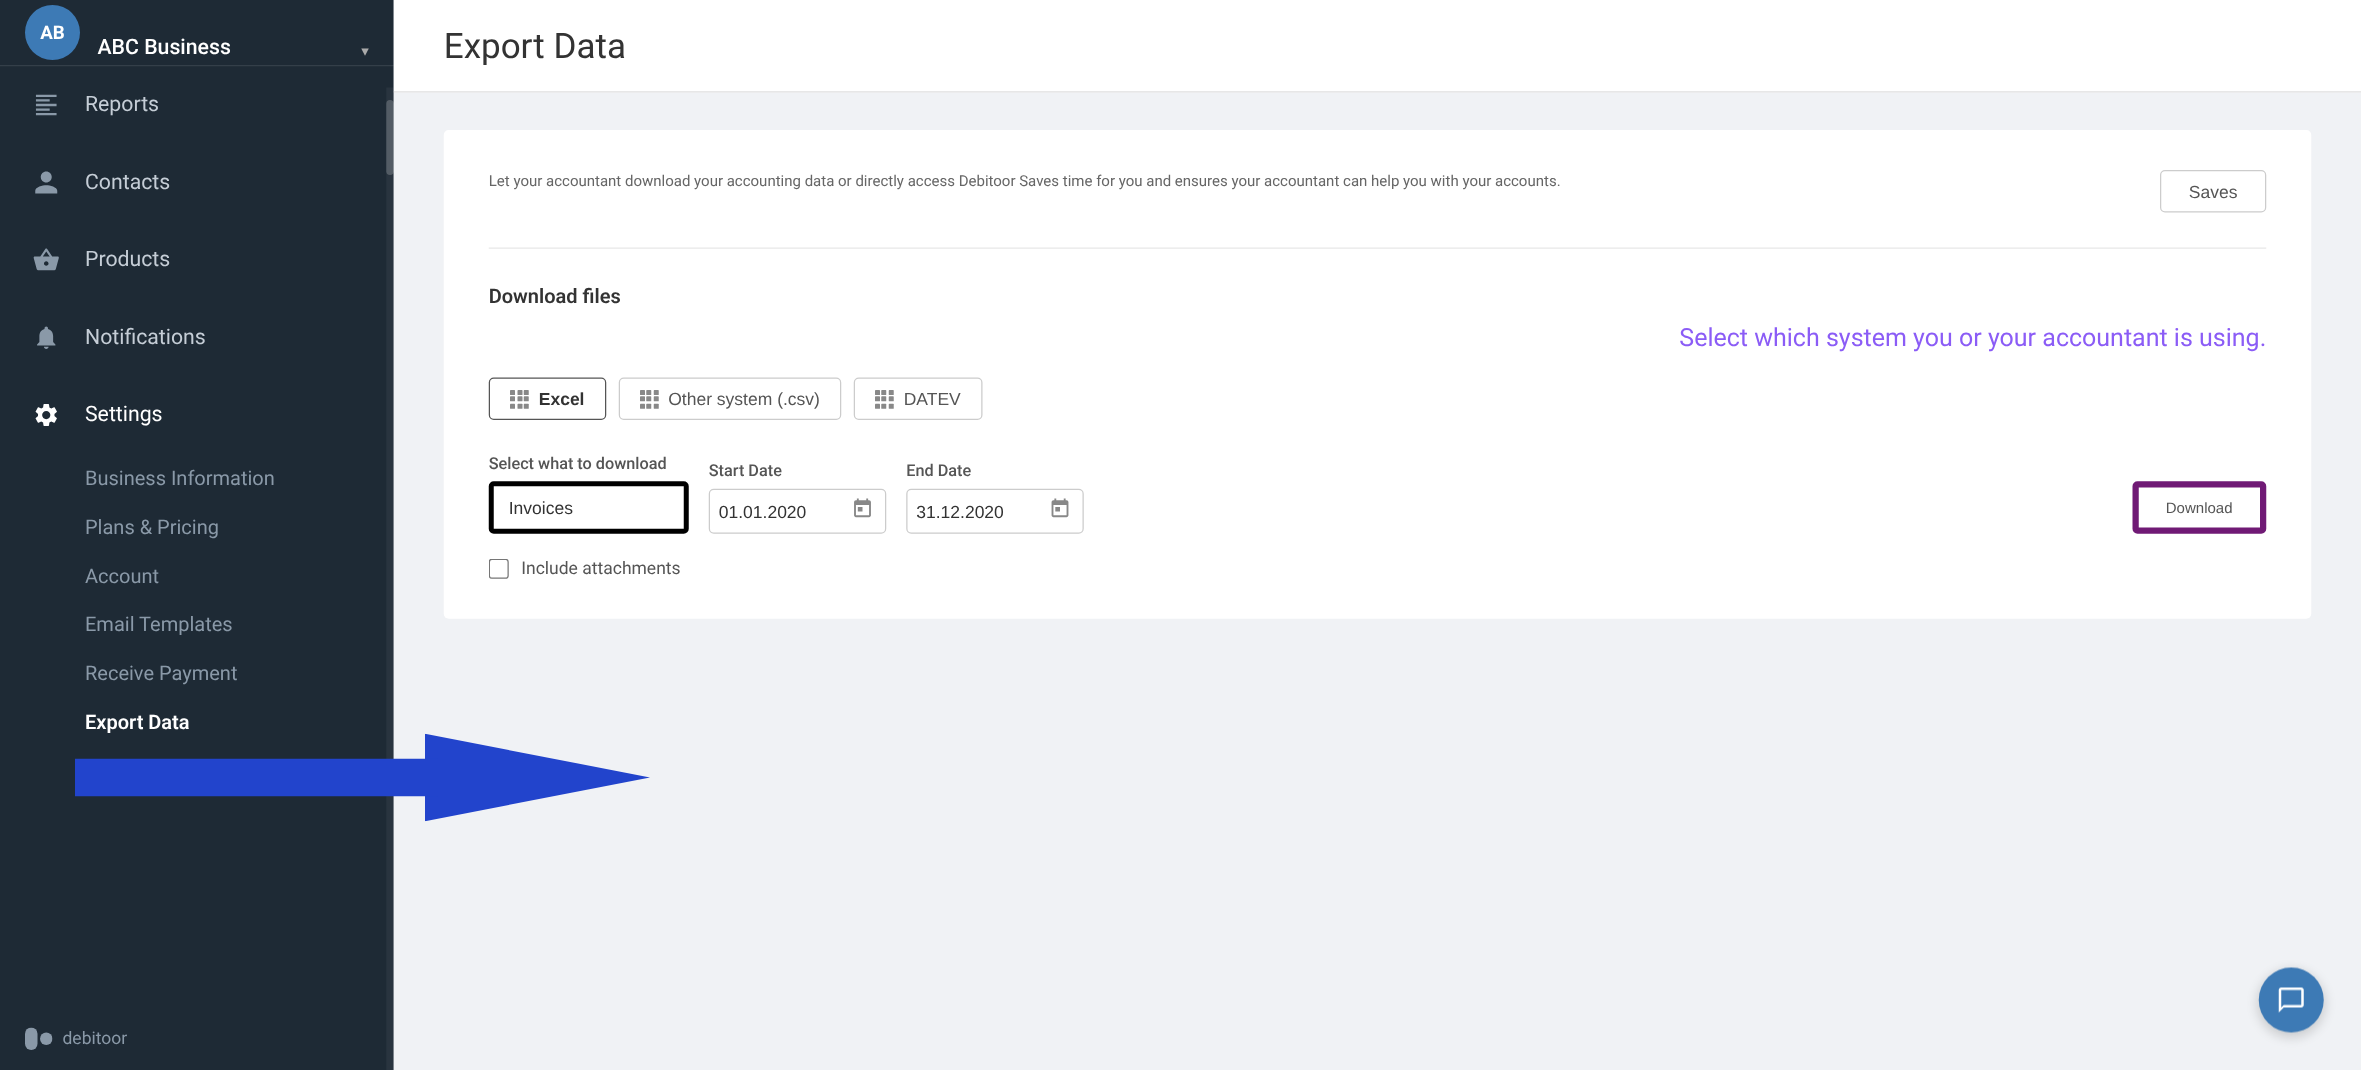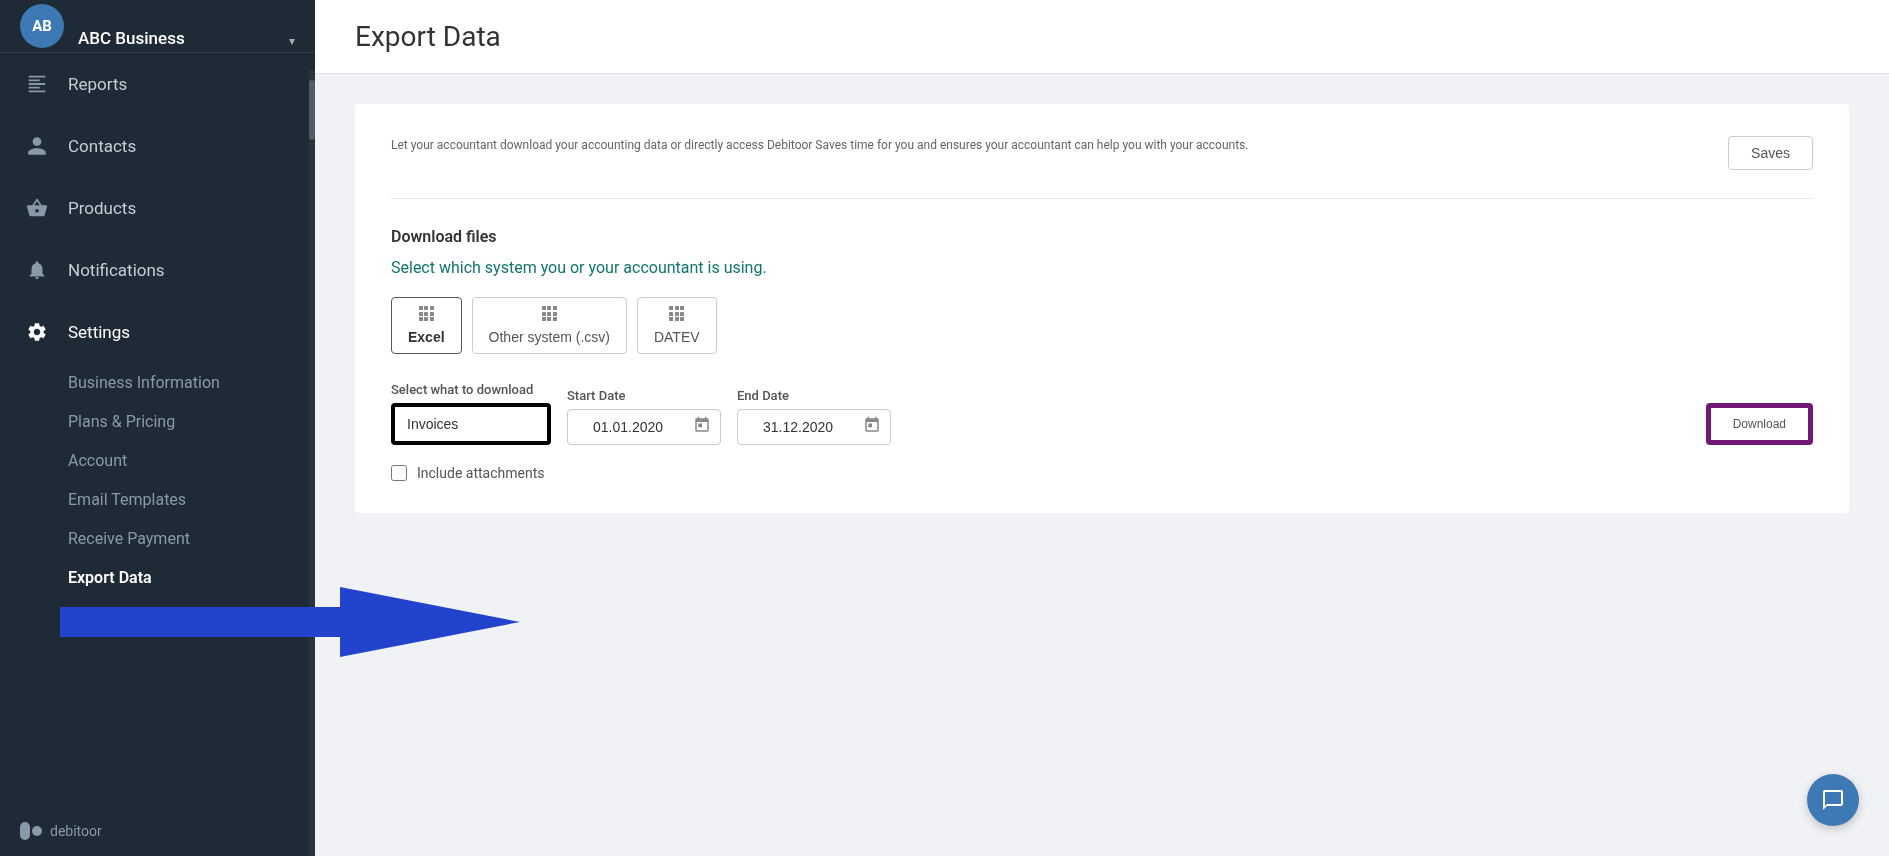--- a/index.html
+++ b/index.html
@@ -191,43 +191,43 @@
     }
 
     .download-section-title {
       font-size: 16px;
       font-weight: 600;
       color: #333;
       margin-bottom: 12px;
     }
 
     .download-section-desc {
-      font-size: 16px;
-      color: #0f766e;
+      font-size: 20px;
+      color: #8b5cf6;
       margin-bottom: 20px;
+      text-align: right;
     }
 
     .format-buttons {
       display: flex;
       gap: 10px;
       margin-bottom: 28px;
     }
 
     .format-btn {
       display: flex;
       align-items: center;
       gap: 8px;
       padding: 8px 16px;
       border: 1px solid #ccc;
       border-radius: 4px;
       background: #fff;
       font-size: 14px;
       color: #555;
       cursor: pointer;
-      flex-direction: column;
     }
     .format-btn.selected { border-color: #555; font-weight: 600; color: #333; }
 
     .form-group {
       display: flex;
       flex-direction: column;
       gap: 6px;
     }
 
     .form-label {
@@ -254,27 +254,27 @@
       cursor: pointer;
     }
 
     .date-input-wrapper {
       position: relative;
       display: flex;
       align-items: center;
     }
 
     .date-input {
-      padding: 9px 40px 9px 25px;
+      padding: 9px 40px 9px 7px;
       border: 1px solid #ccc;
       border-radius: 4px;
       font-size: 14px;
       color: #333;
       background: #fff;
-      width: 154px;
+      width: 142px;
     }
 
     .calendar-icon {
       position: absolute;
       right: 10px;
       cursor: pointer;
       color: #888;
     }
 
     .download-btn {

